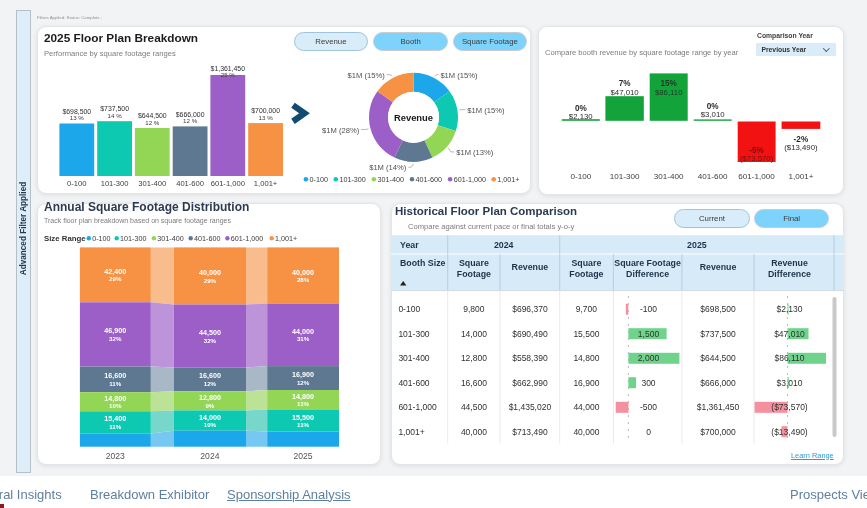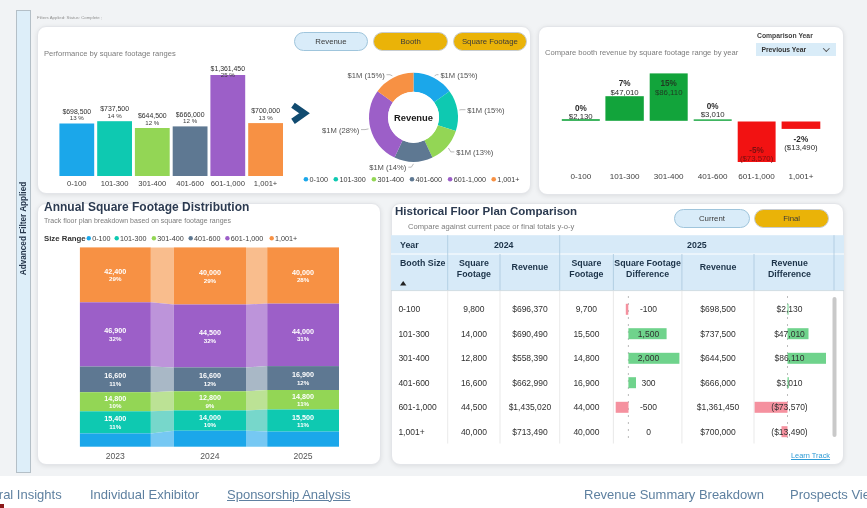--- a/index.html
+++ b/index.html
@@ -1,35 +1,36 @@
 <!DOCTYPE html>
 <html><head><meta charset="utf-8">
 <style>
 * { margin:0; padding:0; box-sizing:border-box; }
 html,body { width:867px; height:508px; overflow:hidden; }
 body { font-family:"Liberation Sans", sans-serif; background:#f1f3f5; position:relative; }
 .panel { position:absolute; background:#fff; border:1px solid #e3e5e9; border-radius:9px;
   box-shadow:0 1px 5px rgba(0,0,0,0.09); }
 .ptitle { position:absolute; font-weight:bold; font-size:11.8px; color:#1c1c1c; white-space:nowrap; }
 .psub { position:absolute; font-size:7.6px; color:#7c7c7c; white-space:nowrap; }
-.btn { position:absolute; border-radius:10px; border:1px solid #c7ccd1; background:#eab308;
+.btn { position:absolute; border-radius:10px; border:1px solid #c7ccd1; background:#7dd3fc;
   font-size:7.8px; color:#3a3a3a; text-align:center; }
 .btn.active { background:#d9ecf9; border-color:#9fc5dc; }
 svg { position:absolute; left:0; top:0; }
 svg text { font-family:"Liberation Sans", sans-serif; }
 </style></head>
 <body>
 <div style="position:absolute;left:16px;top:10px;width:14.5px;height:463px;background:#ddeef9;border:1px solid #b4bfc7;"></div>
 <div style="position:absolute;left:16px;top:10px;width:14.5px;height:437px;display:flex;align-items:center;justify-content:center;">
   <span style="transform:rotate(-90deg);white-space:nowrap;font-size:8.2px;font-weight:600;color:#28394e;">Advanced Filter Applied</span>
 </div>
 <div style="position:absolute;left:37px;top:15px;font-size:6px;color:#8f8f8f;transform:scale(0.72);transform-origin:0 0;white-space:nowrap;">Filters Applied: Status: Complete ;</div>
 
 <div class="panel" style="left:37px;top:26px;width:494px;height:168px;"></div>
 <div style="position:absolute;left:37px;top:26px;width:494px;height:168px;">
+  <div class="ptitle" style="left:7px;top:4.5px;">2025 Floor Plan Breakdown</div>
   <div class="psub" style="left:7px;top:22.5px;">Performance by square footage ranges</div>
   <div class="btn active" style="left:256.6px;top:5.9px;width:74.6px;height:19.6px;line-height:18.6px;">Revenue</div>
   <div class="btn" style="left:336.2px;top:5.9px;width:74.8px;height:19.6px;line-height:18.6px;">Booth</div>
   <div class="btn" style="left:415.8px;top:5.9px;width:74.2px;height:19.6px;line-height:18.6px;">Square Footage</div>
   <svg width="494" height="168" viewBox="0 0 494 168">
 <rect x="22.4" y="97.5" width="34.8" height="52.5" fill="#1ba7ea"></rect>
 <text x="39.8" y="87.7" text-anchor="middle" font-size="6.9" fill="#2f2f2f">$698,500</text>
 <text x="39.8" y="94.3" text-anchor="middle" font-size="6.2" fill="#3c3c3c">13 %</text>
 <text x="39.8" y="159.5" text-anchor="middle" font-size="7.6" fill="#404040">0-100</text>
 <rect x="60.2" y="95.2" width="34.8" height="54.8" fill="#0ec9b1"></rect>
@@ -299,24 +300,23 @@
 <rect x="390.5" y="223.2" width="6.0" height="11" fill="#f5919f"></rect>
 <text x="7.4" y="231.7" font-size="8.5" fill="#303030">1,001+</text>
 <text x="82.9" y="231.7" text-anchor="middle" font-size="8.5" fill="#303030">40,000</text>
 <text x="138.9" y="231.7" text-anchor="middle" font-size="8.5" fill="#303030">$713,490</text>
 <text x="195.4" y="231.7" text-anchor="middle" font-size="8.5" fill="#303030">40,000</text>
 <text x="257.5" y="231.7" text-anchor="middle" font-size="8.5" fill="#303030">0</text>
 <text x="327.0" y="231.7" text-anchor="middle" font-size="8.5" fill="#303030">$700,000</text>
 <text x="398.5" y="231.7" text-anchor="middle" font-size="8.5" fill="#303030">($13,490)</text>
 <rect x="441.5" y="94" width="4" height="140" rx="2" fill="#c9c9c9"></rect>
   </svg>
-  <div style="position:absolute;left:400px;top:247.5px;font-size:7.4px;color:#2e9bd6;text-decoration:underline;">Learn Track</div>
+  <div style="position:absolute;left:400px;top:247.5px;font-size:7.4px;color:#2e9bd6;text-decoration:underline;">Learn Range</div>
 </div>
 
 <div style="position:absolute;left:0;top:476px;width:867px;height:32px;background:#fff;"></div>
 <div style="position:absolute;left:0;top:476px;width:867px;height:32px;font-size:13px;color:#5e80a0;">
   <span style="position:absolute;left:-33px;top:10.5px;white-space:nowrap;">General Insights</span>
-  <span style="position:absolute;left:90px;top:10.5px;white-space:nowrap;">Individual Exhibitor</span>
+  <span style="position:absolute;left:90px;top:10.5px;white-space:nowrap;">Breakdown Exhibitor</span>
   <span style="position:absolute;left:227px;top:10.5px;white-space:nowrap;text-decoration:underline;">Sponsorship Analysis</span>
-  <span style="position:absolute;left:584px;top:10.5px;white-space:nowrap;">Revenue Summary Breakdown</span>
   <span style="position:absolute;left:790px;top:10.5px;white-space:nowrap;">Prospects View</span>
 </div>
 <div style="position:absolute;left:0;top:504px;width:4px;height:4px;background:#8b1a1a;"></div>
 
 </body></html>

